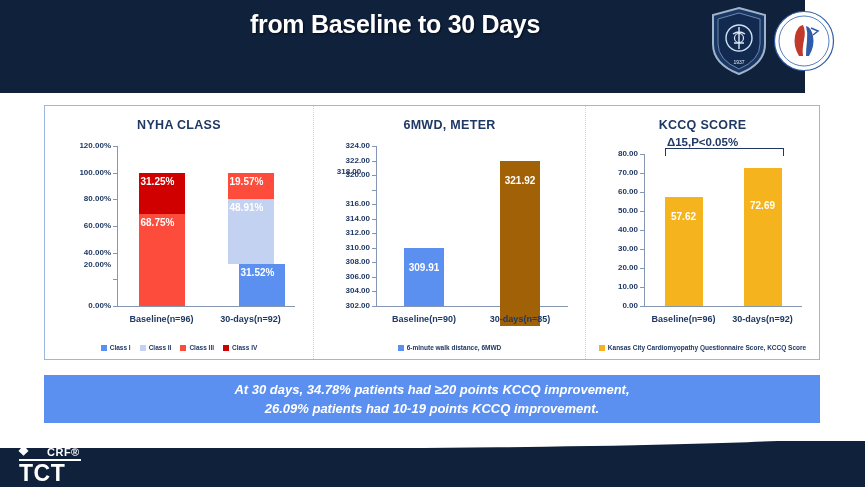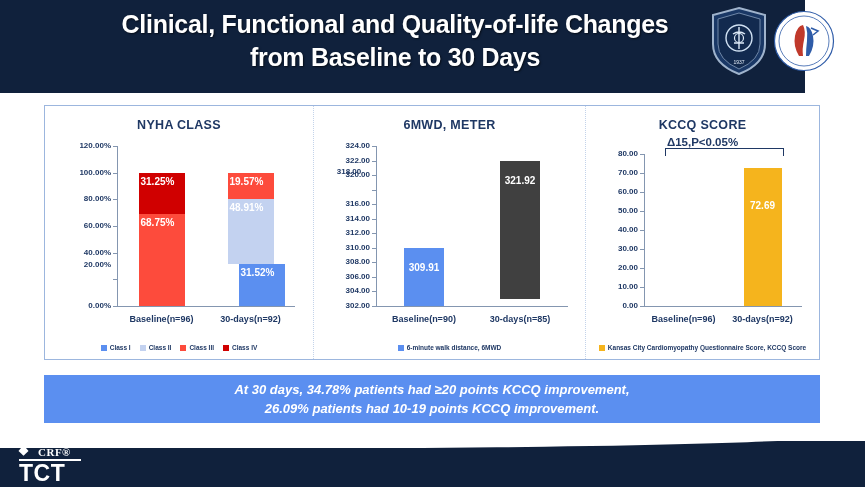--- a/index.html
+++ b/index.html
@@ -121,38 +121,37 @@
   .footer{
     position:absolute;left:0;bottom:0;width:865px;height:46px;
     background:#10213c;
   }
   .footer-swoosh{
     position:absolute;left:0;top:-9px;width:865px;height:16px;
     background:#ffffff;
     border-radius:0 0 60% 0/0 0 100% 0;
   }
   .footer-logo{position:absolute;left:18px;top:5px;}
-  .crf-row{display:flex;align-items:flex-start;gap:9px;font-family:Liberation Serif, serif;}
+  .crf-row{display:flex;align-items:flex-start;gap:18px;}
   .crf-text{
     color:#ffffff;font-size:11px;font-weight:bold;letter-spacing:.5px;
   }
   .crf-rule{
     width:62px;height:1.5px;background:#ffffff;margin:1px 0 0 1px;
   }
   .tct-text{
     color:#ffffff;font-size:23px;font-weight:bold;
     letter-spacing:.5px;line-height:24px;margin-left:1px;
   }
 </style>
 </head>
 <body>
 
 <div class="header">
   <div class="header-title">
-    <div>Clinical, Functional and Quality-of-life Changes</div>
     <div>from Baseline to 30 Days</div>
   </div>
 </div>
 <div class="header-logos">
   <svg class="logo-shield" viewBox="0 0 58 70">
     <path d="M29 2 L55 9 L55 38 Q55 58 29 68 Q3 58 3 38 L3 9 Z" fill="#1a3866" stroke="#9fb3cc" stroke-width="2"></path>
     <path d="M29 7 L50 13 L50 38 Q50 54 29 63 Q8 54 8 38 L8 13 Z" fill="#122a4f" stroke="#6f87a8" stroke-width="1"></path>
     <circle cx="29" cy="32" r="13" fill="none" stroke="#cfe0f2" stroke-width="1.4"></circle>
     <path d="M29 21 L29 43 M23 28 Q29 24 35 28 M24 37 h10" fill="none" stroke="#dce9f7" stroke-width="1.4"></path>
     <circle cx="29" cy="32" r="4.5" fill="none" stroke="#dce9f7" stroke-width="1.2"></circle>
@@ -253,21 +252,21 @@
           <div class="tick" style="left: 44px; top: 130.909px;"></div>
           <div class="ytick-label" style="left: 0px; top: 125.909px; width: 42px;">306.00</div>
           <div class="tick" style="left: 44px; top: 145.455px;"></div>
           <div class="ytick-label" style="left: 0px; top: 140.455px; width: 42px;">304.00</div>
           <div class="tick" style="left: 44px; top: 160px;"></div>
           <div class="ytick-label" style="left: 0px; top: 155px; width: 42px;">302.00</div>
           <div class="bar" style="left: 76px; top: 102.473px; width: 40px; height: 57.5273px; background: rgb(91, 143, 240);">
             <div class="bar-value" style="left: 0px; top: 14px;">309.91</div>
           </div>
           <div class="xcat-label" style="left: 41px; top: 168px; width: 110px;">Baseline(n=90)</div>
-          <div class="bar" style="left: 172px; top: 15.1273px; width: 40px; height: 138px; background: #404040;">
+          <div class="bar" style="left: 172px; top: 15.1273px; width: 40px; height: 165px; background: #a16207;">
             <div class="bar-value" style="left: 0px; top: 14px;">321.92</div>
           </div>
           <div class="xcat-label" style="left: 137px; top: 168px; width: 110px;">30-days(n=85)</div>
         </div>
       <div class="legend" id="legend-sixmwd">
           <div class="legend-item">
             <span class="legend-swatch" style="background: rgb(91, 143, 240);"></span>
             <span class="legend-text">6-minute walk distance, 6MWD</span>
           </div>
         </div>
@@ -290,20 +289,23 @@
           <div class="tick" style="left: 40px; top: 76px;"></div>
           <div class="ytick-label" style="left: 0px; top: 71px; width: 38px;">40.00</div>
           <div class="tick" style="left: 40px; top: 95px;"></div>
           <div class="ytick-label" style="left: 0px; top: 90px; width: 38px;">30.00</div>
           <div class="tick" style="left: 40px; top: 114px;"></div>
           <div class="ytick-label" style="left: 0px; top: 109px; width: 38px;">20.00</div>
           <div class="tick" style="left: 40px; top: 133px;"></div>
           <div class="ytick-label" style="left: 0px; top: 128px; width: 38px;">10.00</div>
           <div class="tick" style="left: 40px; top: 152px;"></div>
           <div class="ytick-label" style="left: 0px; top: 147px; width: 38px;">0.00</div>
+          <div class="bar" style="left: 64.5px; top: 42.522px; width: 38px; height: 109.478px; background: rgb(245, 180, 29);">
+            <div class="bar-value" style="left: 0px; top: 14px;">57.62</div>
+          </div>
           <div class="xcat-label" style="left: 28.5px; top: 160px; width: 110px;">Baseline(n=96)</div>
           <div class="bar" style="left: 143.5px; top: 13.889px; width: 38px; height: 138.111px; background: rgb(245, 180, 29);">
             <div class="bar-value" style="left: 0px; top: 14px; margin-top: 18px;">72.69</div>
           </div>
           <div class="xcat-label" style="left: 107.5px; top: 160px; width: 110px;">30-days(n=92)</div>
           <div class="bracket" style="left: 64.5px; top: -6px; width: 117px; height: 7px;"></div>
         </div>
       <div class="legend" id="legend-kccq">
           <div class="legend-item">
             <span class="legend-swatch" style="background: rgb(245, 180, 29);"></span>

